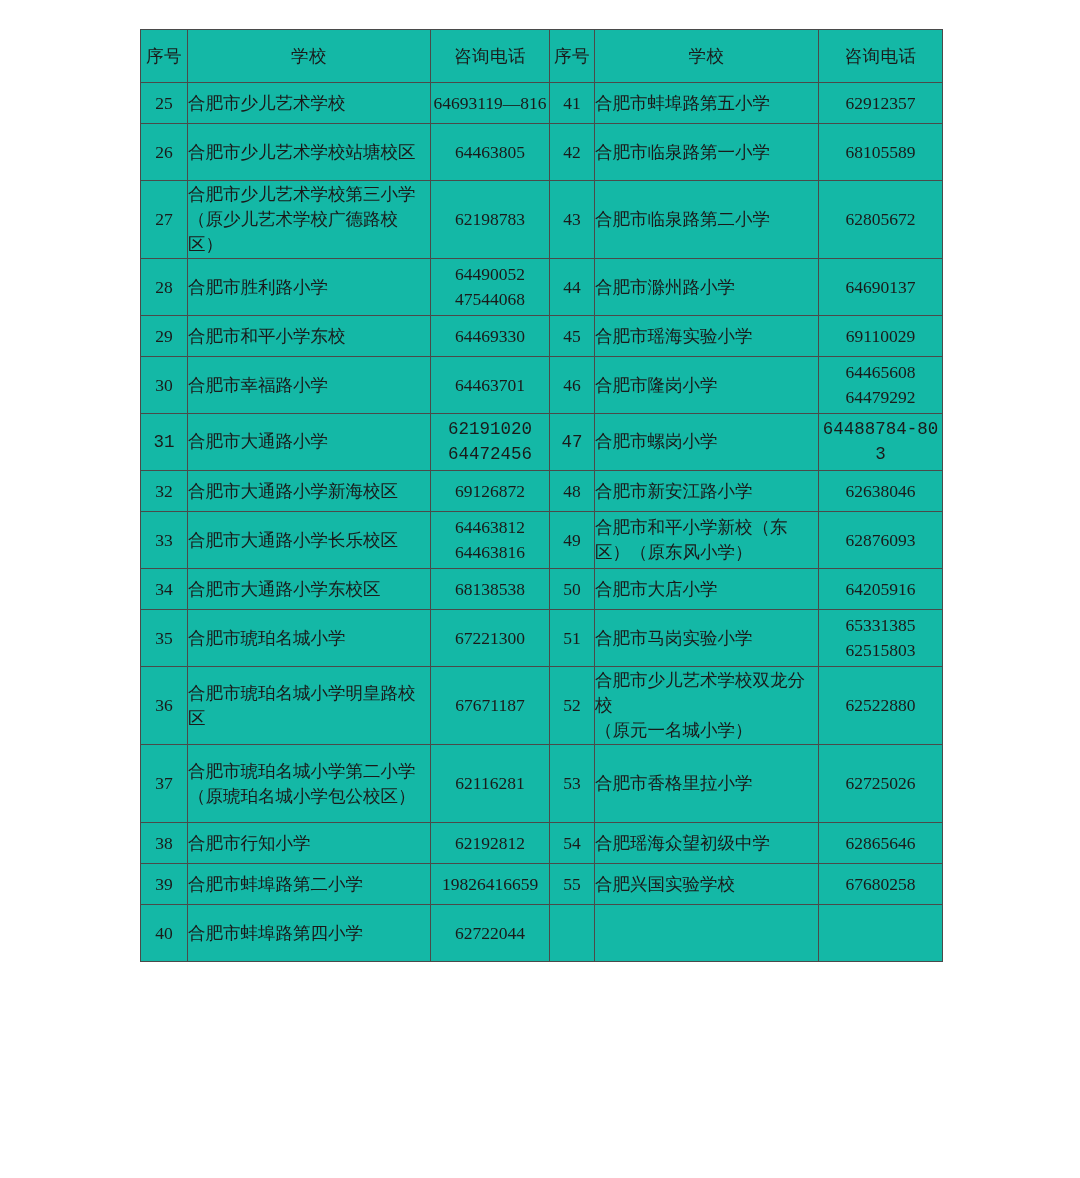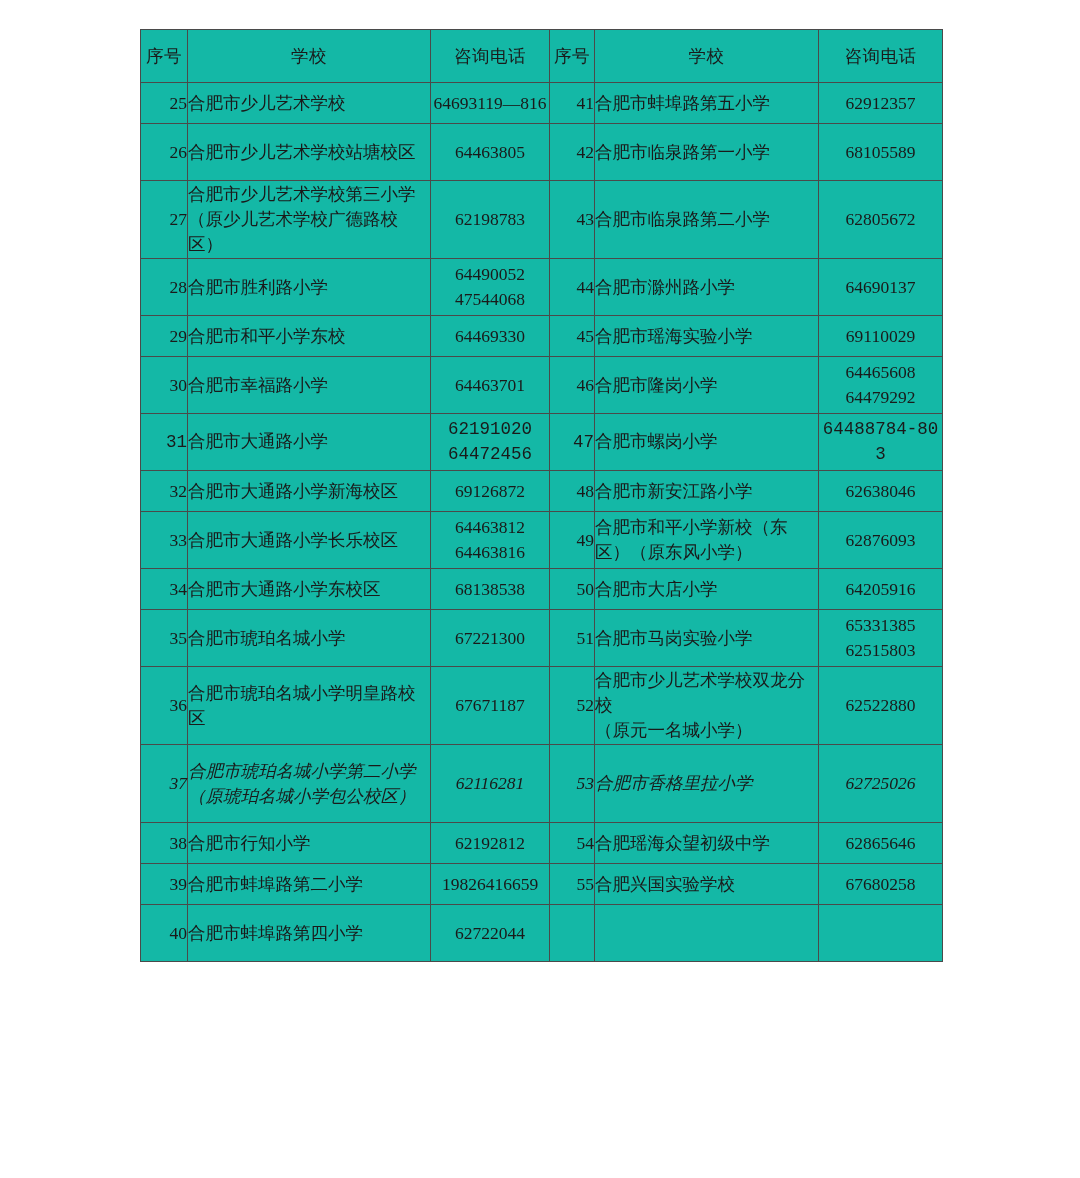--- a/index.html
+++ b/index.html
@@ -48,21 +48,21 @@
 
   thead th {
     height: 52px;
     text-align: center;
     font-weight: 700;
     font-size: 18px;
     letter-spacing: 0.5px;
   }
 
   td.num {
-    text-align: right;
+    text-align: center;
     font-size: 17px;
     padding: 5px 1px;
   }
   td.name {
     text-align: left;
     padding: 7px 2px 7px 6px;
     word-break: break-all;
   }
   td.tel {
     text-align: center;
@@ -242,21 +242,21 @@
           </td>
           <td class="num">52</td>
           <td class="name">
             <span class="nm-line">合肥市少儿艺术学校双龙分校</span>
             <span class="nm-line">（原元一名城小学）</span>
           </td>
           <td class="tel">
             <span class="tel-line">62522880</span>
           </td>
         </tr>
-        <tr style="height: 78px; font-style: italic;">
+        <tr style="height: 78px;">
           <td class="num">37</td>
           <td class="name">合肥市琥珀名城小学第二小学（原琥珀名城小学包公校区）</td>
           <td class="tel">
             <span class="tel-line">62116281</span>
           </td>
           <td class="num">53</td>
           <td class="name">合肥市香格里拉小学</td>
           <td class="tel">
             <span class="tel-line">62725026</span>
           </td>

